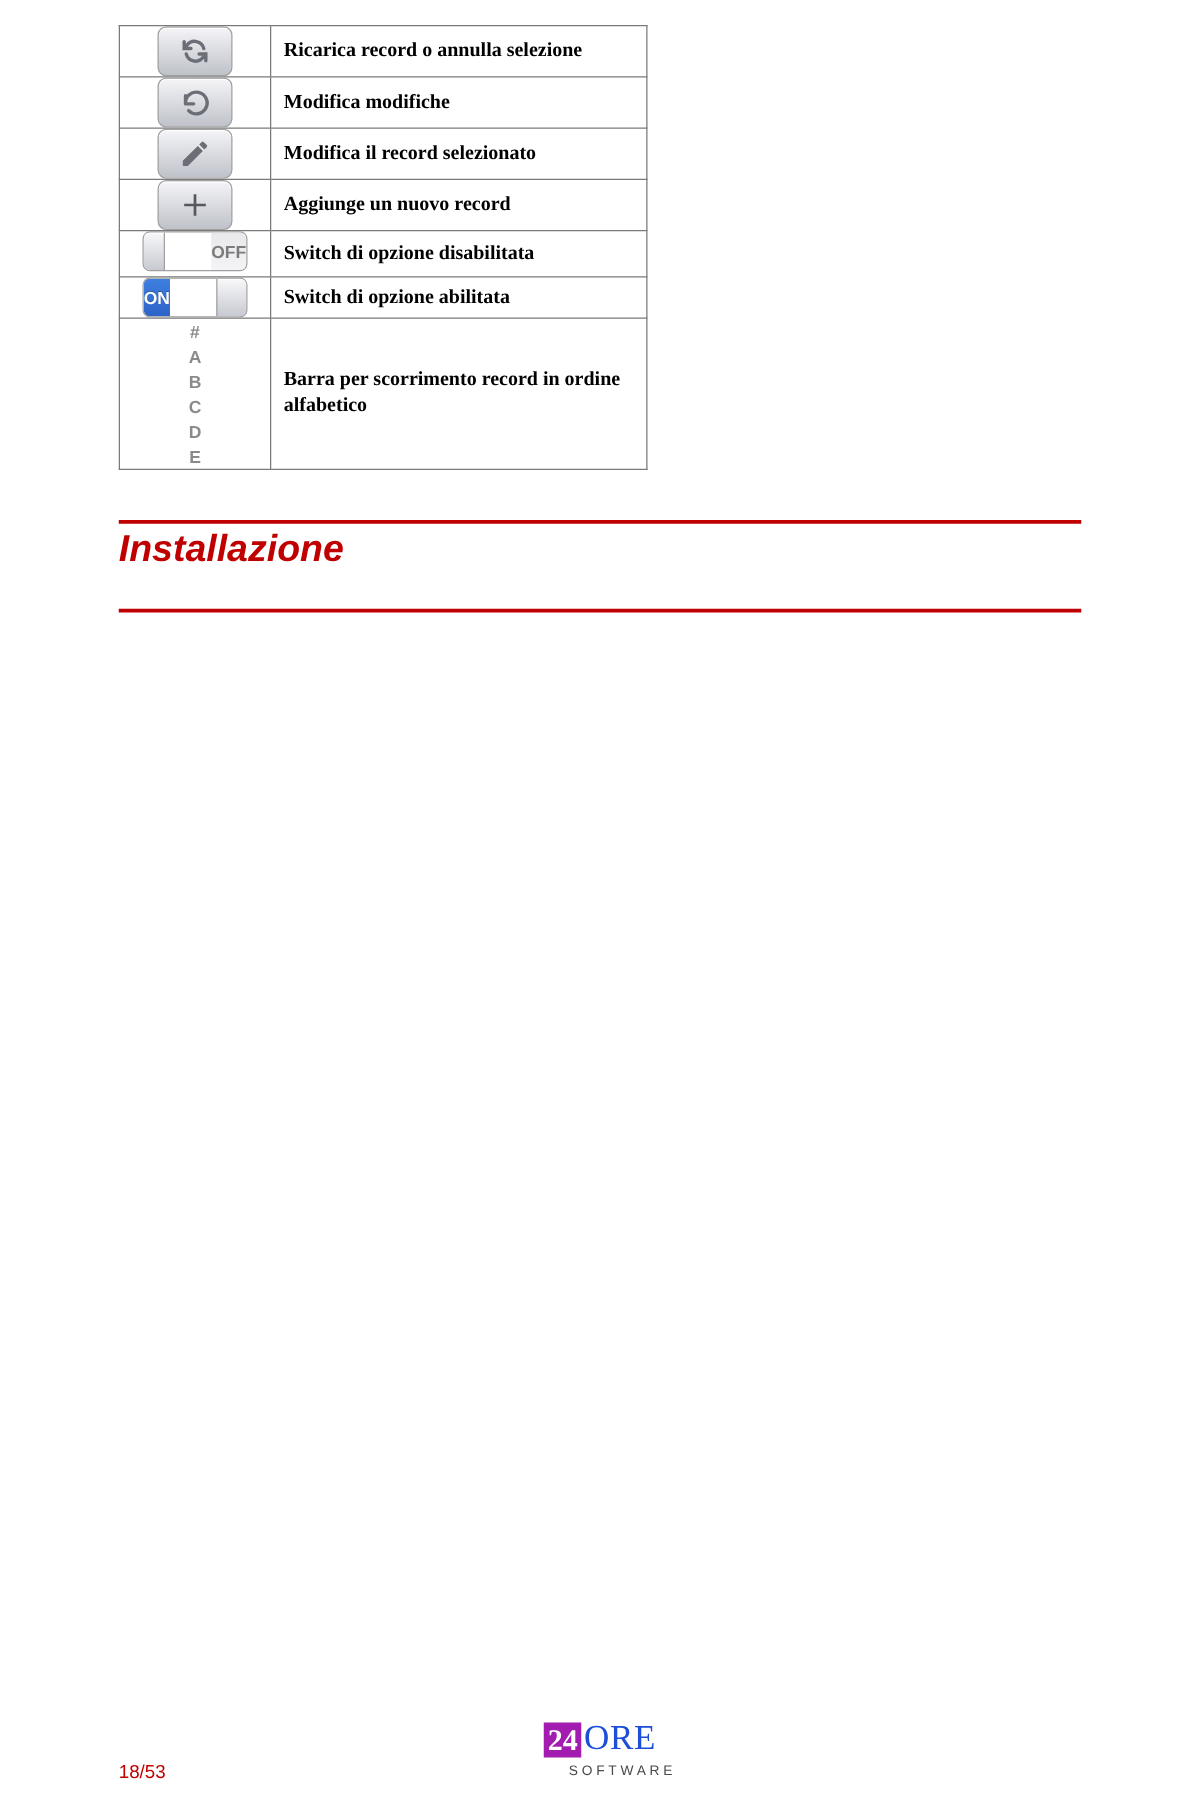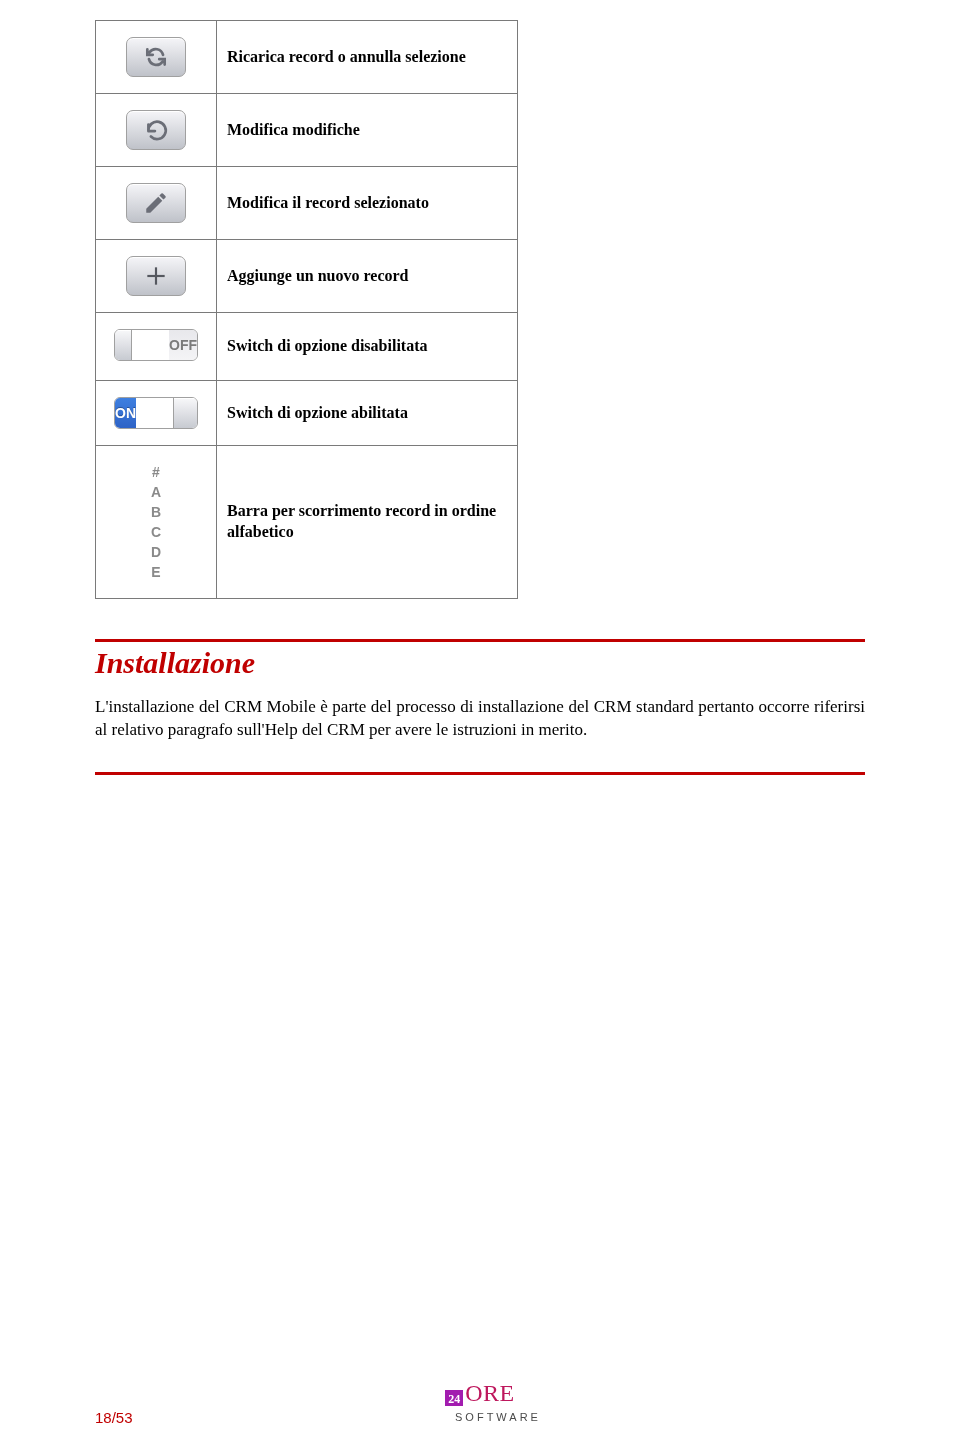--- a/index.html
+++ b/index.html
@@ -15,21 +15,21 @@
     box-sizing: border-box;
     position: relative;
     min-height: 1446px;
   }
   table.icon-table {
     border-collapse: collapse;
     margin-bottom: 40px;
   }
   table.icon-table td {
     border: 1px solid #7a7a7a;
-    padding: 16px 10px;
+    padding: 0 10px;
     vertical-align: middle;
     margin-left: 31px;
   }
   td.icon-cell {
     width: 100px;
     text-align: center;
     background: #fff;
   }
   td.desc-cell {
     width: 280px;
@@ -88,21 +88,21 @@
     padding: 3px 0;
     font-weight: bold;
   }
 
   .section-rule {
     border: none;
     border-top: 3px solid #c00000;
     margin: 30px 0 4px 0;
   }
   h2.section {
-    font-family: Liberation Serif, serif;
+    font-family: Liberation Sans, sans-serif;
     font-size: 30px;
     color: #c00000;
     margin: 2px 0 16px 0;
     font-style: italic;
     font-weight: bold;
   }
   p.body {
     font-size: 17px;
     line-height: 1.35;
     margin: 0 0 30px 0;
@@ -120,27 +120,27 @@
     justify-content: center;
     align-items: flex-end;
     gap: 2px;
     margin-bottom: 6px;
     font-family: "Times New Roman", serif;
   }
   .logo .sq {
     background: #a21caf;
     color: #fff;
     font-weight: bold;
-    font-size: 12px;
+    font-size: 24px;
     padding: 3px 3px 1px 3px;
     line-height: 1;
   }
   .logo .ore {
-    font-size: 24px;
-    color: #be185d;
+    font-size: 28px;
+    color: #1d4ed8;
     letter-spacing: 0.5px;
     font-weight: normal;
     line-height: 1;
     padding-bottom: 1px;
   }
   .logo-sub {
     text-align: center;
     font-family: Arial, sans-serif;
     color: #4a4a4a;
     font-size: 11px;
@@ -236,21 +236,20 @@
           <div>E</div>
         </span>
       </td>
       <td class="desc-cell">Barra per scorrimento record in ordine alfabetico</td>
     </tr>
   </tbody>
     </table>
 
   <hr class="section-rule">
   <h2 class="section">Installazione</h2>
-  <p class="body">L'installazione del CRM Mobile è parte del processo di installazione del CRM standard pertanto occorre riferirsi al relativo paragrafo sull'Help del CRM per avere le istruzioni in merito.</p>
 
   <hr class="section-rule">
 
   <div class="footer">
     <div class="logo">
       <span class="sq">24</span>
       <span class="ore">ORE</span>
     </div>
     <div class="logo-sub">SOFTWARE</div>
     <div class="pagenum">18/53</div>

